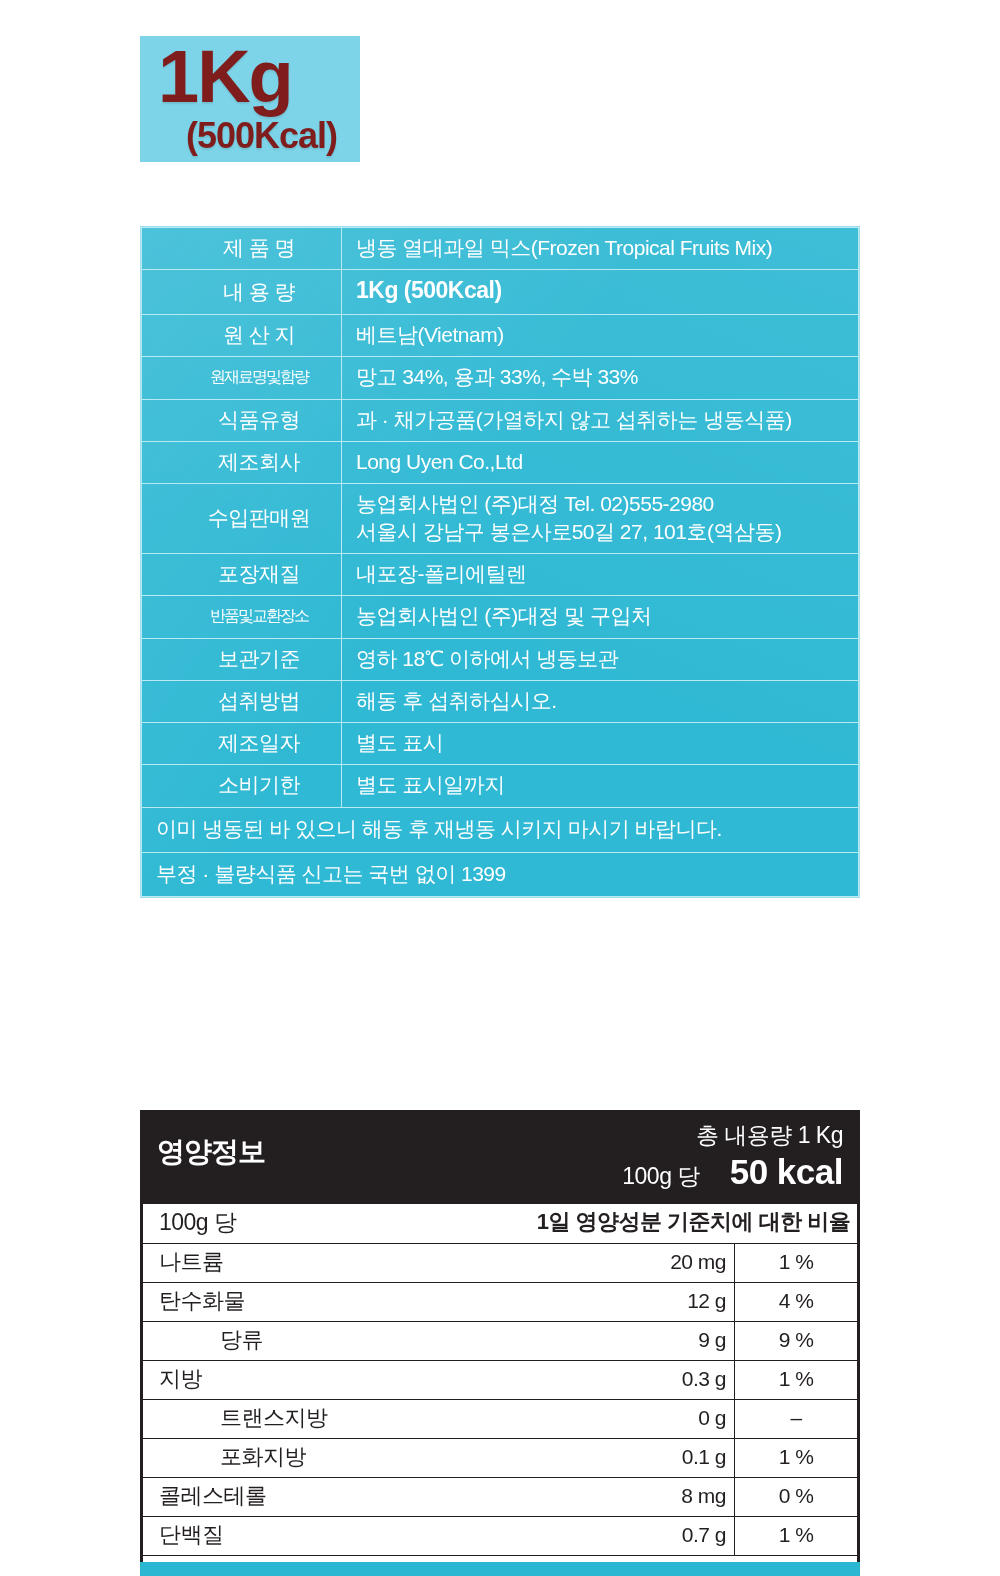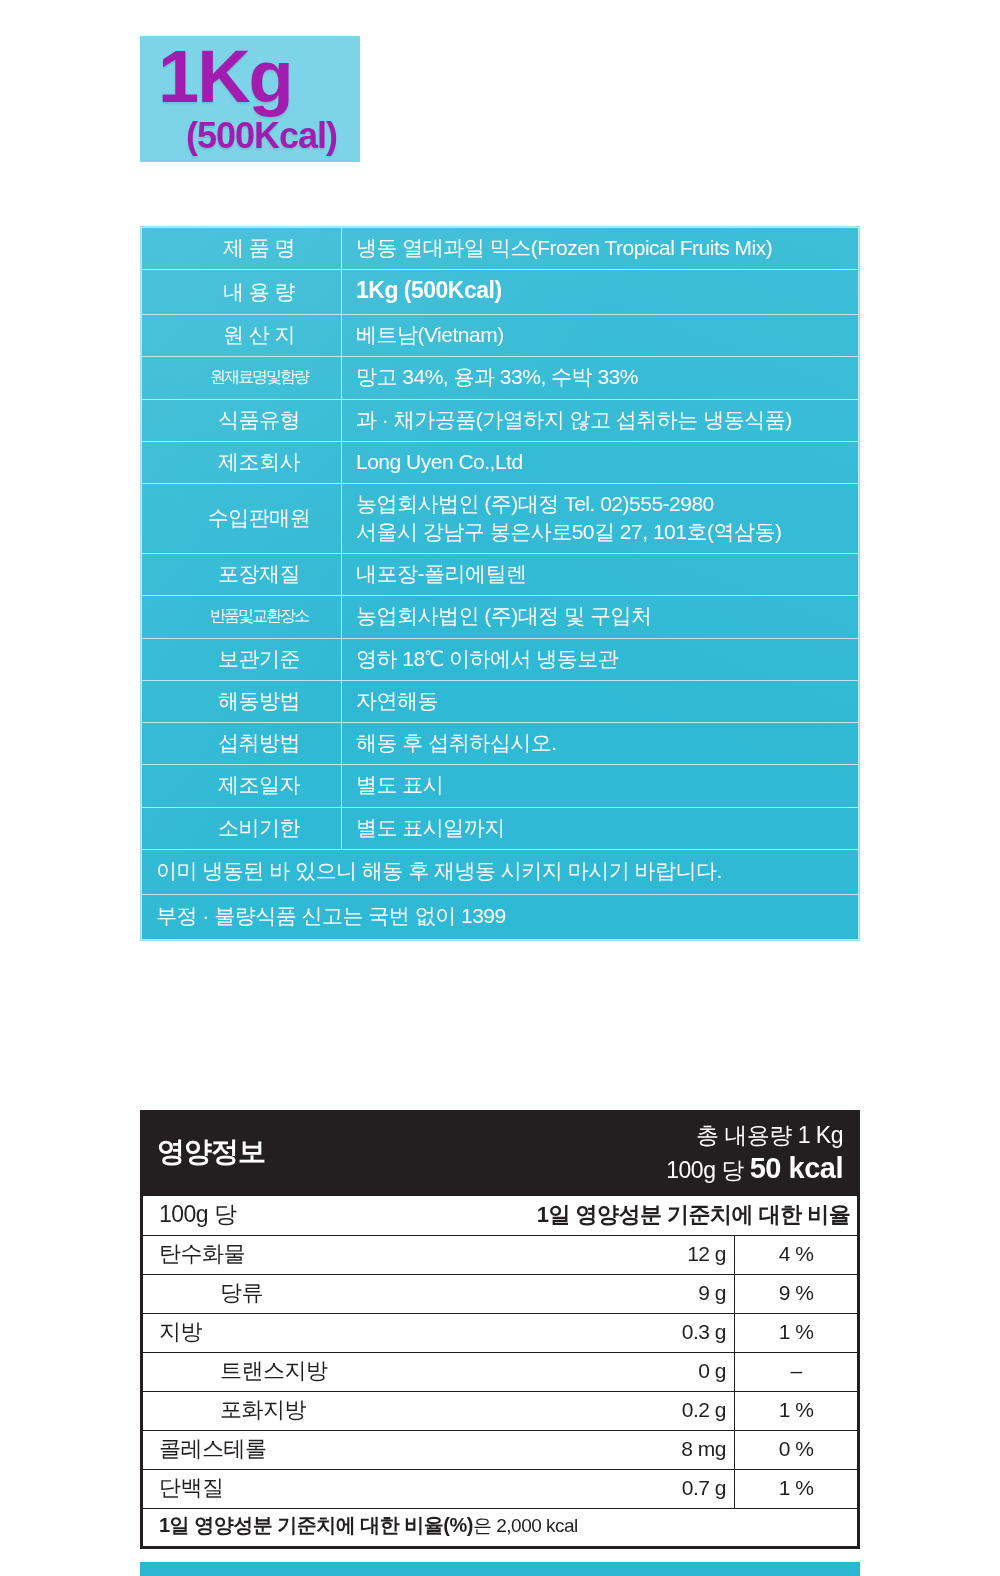--- a/index.html
+++ b/index.html
@@ -17,21 +17,21 @@
 
   
   .weight-badge {
     position: absolute;
     left: 140px;
     top: 36px;
     width: 220px;
     background: #7dd4e8;
     padding: 4px 2px 8px 18px;
     box-sizing: border-box;
-    color: #a21caf;
+    color: #7f1d1d;
     line-height: 1;
   }
   .weight-badge .kg {
     font-size: 74px;
     font-weight: bold;
     letter-spacing: -2px;
     display: block;
     text-shadow: 0 2px 2px rgba(0,0,0,0.10);
   }
   .weight-badge .kcal {
@@ -125,21 +125,22 @@
   }
   .nutri-header .right .line1 {
     font-size: 23px;
     letter-spacing: -0.5px;
   }
   .nutri-header .right .line2 {
     font-size: 23px;
     letter-spacing: -0.5px;
   }
   .nutri-header .right .line2 b {
-    font-size: 29px;
+    font-size: 35px;
+    margin-left: 24px;
   }
 
   table.nutri {
     width: 100%;
     border-collapse: collapse;
     font-size: 22px;
     color: #231f20;
   }
   table.nutri td {
     border-top: 1.5px solid #231f20;
@@ -245,24 +246,20 @@
     </tr>
     <tr>
       <td class="label tight">반품및교환장소</td>
       <td class="value">농업회사법인 (주)대정 및 구입처</td>
     </tr>
     <tr>
       <td class="label">보관기준</td>
       <td class="value">영하 18℃ 이하에서 냉동보관</td>
     </tr>
     <tr>
-      <td class="label">해동방법</td>
-      <td class="value">자연해동</td>
-    </tr>
-    <tr>
       <td class="label">섭취방법</td>
       <td class="value">해동 후 섭취하십시오.</td>
     </tr>
     <tr>
       <td class="label">제조일자</td>
       <td class="value">별도 표시</td>
     </tr>
     <tr>
       <td class="label">소비기한</td>
       <td class="value">별도 표시일까지</td>
@@ -286,20 +283,25 @@
     </div>
   </div>
 
   <table class="nutri">
     <tbody>
         <tr class="first">
       <td class="head-left">100g 당</td>
       <td class="head-right" colspan="2">1일 영양성분 기준치에 대한 비율</td>
     </tr>
     <tr>
+      <td class="name">나트륨</td>
+      <td class="amount">20 mg</td>
+      <td class="pct">1 %</td>
+    </tr>
+    <tr>
       <td class="name">탄수화물</td>
       <td class="amount">12 g</td>
       <td class="pct">4 %</td>
     </tr>
     <tr>
       <td class="name indent">당류</td>
       <td class="amount">9 g</td>
       <td class="pct">9 %</td>
     </tr>
     <tr>
@@ -307,21 +309,21 @@
       <td class="amount">0.3 g</td>
       <td class="pct">1 %</td>
     </tr>
     <tr>
       <td class="name indent">트랜스지방</td>
       <td class="amount">0 g</td>
       <td class="pct">–</td>
     </tr>
     <tr>
       <td class="name indent">포화지방</td>
-      <td class="amount">0.2 g</td>
+      <td class="amount">0.1 g</td>
       <td class="pct">1 %</td>
     </tr>
     <tr>
       <td class="name">콜레스테롤</td>
       <td class="amount">8 mg</td>
       <td class="pct">0 %</td>
     </tr>
     <tr>
       <td class="name">단백질</td>
       <td class="amount">0.7 g</td>

